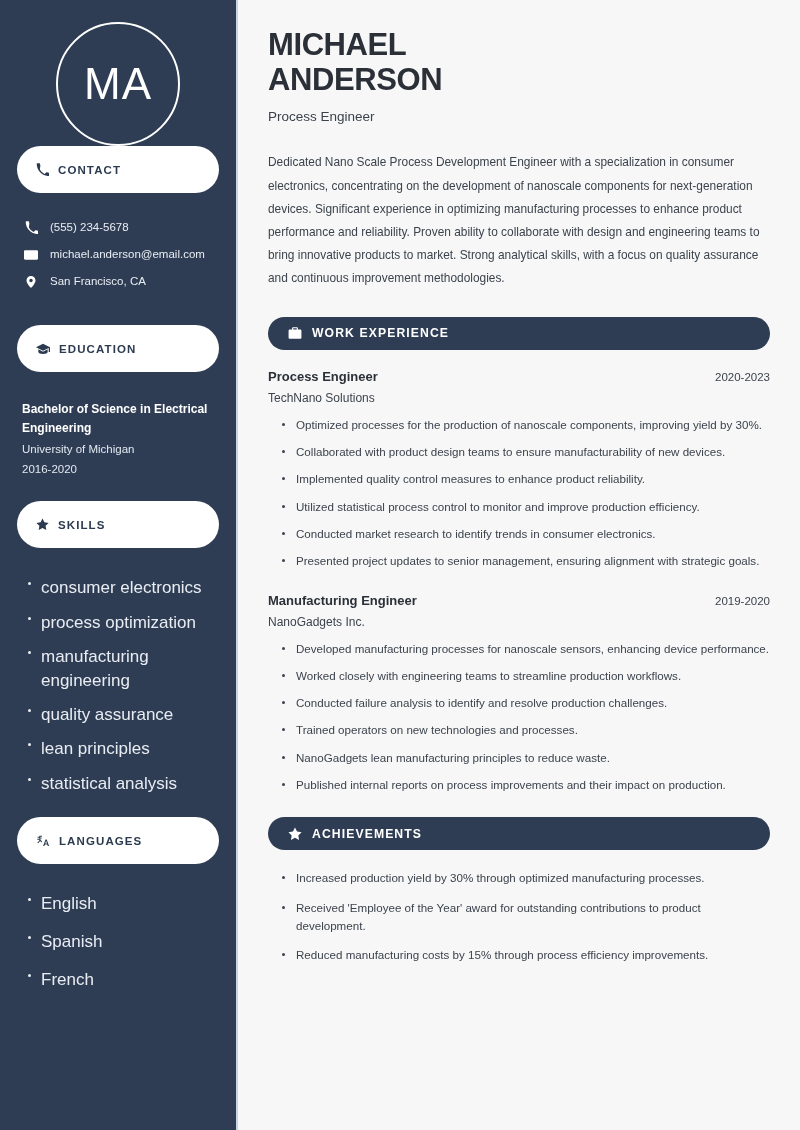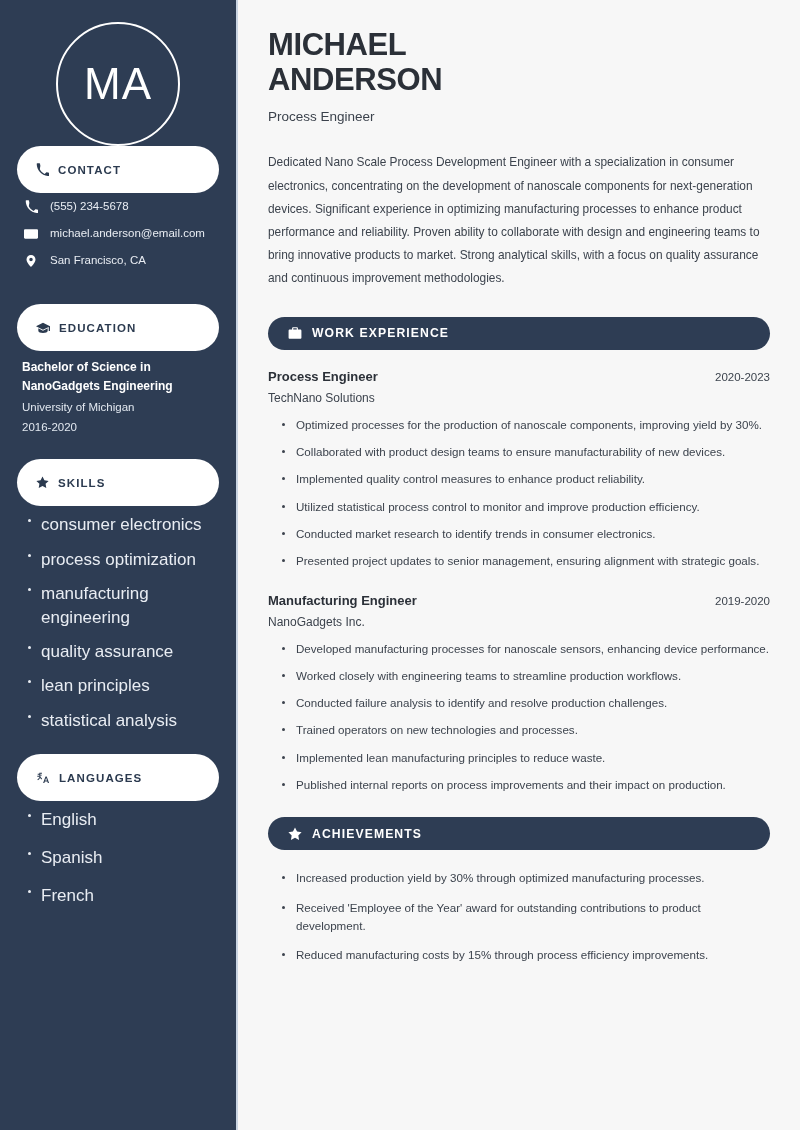--- a/index.html
+++ b/index.html
@@ -62,21 +62,21 @@
     border-radius: 100px;
     height: 47px;
     display: flex;
     align-items: center;
     gap: 9px;
     padding: 0 0 0 19px;
     color: #2b3a4f;
     font-size: 11.5px;
     font-weight: bold;
     letter-spacing: 1.1px;
-    margin-bottom: 7px;
+    margin-bottom: 28px;
   }
   .pill .ico { display: flex; align-items: center; }
   .pill .ico svg { display: block; }
 
   .contact-list { margin-bottom: 23px; }
   .contact-row {
     display: flex;
     align-items: flex-start;
     gap: 11px;
     padding: 0 0 0 6px;
@@ -266,21 +266,21 @@
       <span class="ico">
         <svg width="14" height="14" viewBox="0 0 24 24" fill="#2b3a4f">
             <path d="M12 3L0 9l12 6 9.8-4.9V17h2.2V9L12 3z"></path>
             <path d="M4 12.6V17c0 1.9 3.6 3.4 8 3.4s8-1.5 8-3.4v-4.4l-8 4-8-4z"></path>
           </svg>
       </span>
       <span>EDUCATION</span>
     </div>
 
     <div class="edu-block">
-      <div class="edu-degree">Bachelor of Science in NanoGadgets Engineering</div>
+      <div class="edu-degree">Bachelor of Science in Electrical Engineering</div>
       <div class="edu-school">University of Michigan</div>
       <div class="edu-years">2016-2020</div>
     </div>
 
     <div class="pill">
       <span class="ico">
         <svg width="13" height="13" viewBox="0 0 24 24" fill="#2b3a4f">
             <path d="M12 .8l3.5 7.1 7.8 1.1-5.6 5.5 1.3 7.8L12 18.6l-7 3.7 1.3-7.8L.7 9l7.8-1.1L12 .8z"></path>
           </svg>
       </span>
@@ -356,21 +356,21 @@
         <div class="entry-top">
           <span class="entry-role">Manufacturing Engineer</span>
           <span class="entry-date">2019-2020</span>
         </div>
         <div class="entry-org">NanoGadgets Inc.</div>
         <ul class="duties">
           <li>Developed manufacturing processes for nanoscale sensors, enhancing device performance.</li>
           <li>Worked closely with engineering teams to streamline production workflows.</li>
           <li>Conducted failure analysis to identify and resolve production challenges.</li>
           <li>Trained operators on new technologies and processes.</li>
-          <li>Implemented lean manufacturing principles to reduce waste.</li>
+          <li>NanoGadgets lean manufacturing principles to reduce waste.</li>
           <li>Published internal reports on process improvements and their impact on production.</li>
         </ul>
       </div>
 
     </div>
 
     <div class="sec-header">
       <span class="ico">
         <svg width="14" height="14" viewBox="0 0 24 24">
             <path d="M12 .8l3.5 7.1 7.8 1.1-5.6 5.5 1.3 7.8L12 18.6l-7 3.7 1.3-7.8L.7 9l7.8-1.1L12 .8z"></path>

